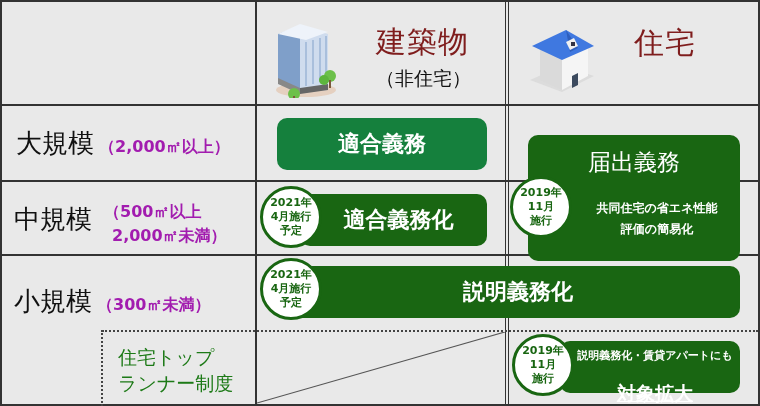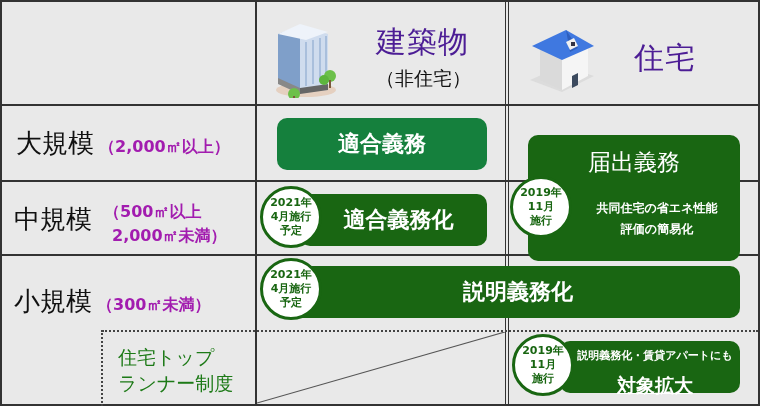--- a/index.html
+++ b/index.html
@@ -3,21 +3,21 @@
 <meta charset="utf-8">
 <style>
   html, body { margin: 0; padding: 0; }
   body { width: 760px; height: 406px; position: relative; background: #ffffff; overflow: hidden;
          font-family: "DejaVu Sans", "Liberation Sans", sans-serif; }
   .canvas { position: absolute; left: 0; top: 0; width: 760px; height: 406px; background: #e9e9e9; }
   .hline, .vline { position: absolute; background: #333333; }
   .dotted-h { position: absolute; border-top: 2px dotted #444; height: 0; }
   .dotted-v { position: absolute; border-left: 2px dotted #444; width: 0; }
   .abs { position: absolute; }
-  .title-big { font-size: 30px; color: #4c1d95; font-weight: 500; letter-spacing: 1px; }
+  .title-big { font-size: 30px; color: #7f1d1d; font-weight: 500; letter-spacing: 1px; }
   .title-sub { font-size: 19px; color: #111; }
   .row-title { font-size: 26px; color: #111; font-weight: 500; }
   .row-sub { font-size: 16px; color: #a21caf; font-weight: bold; }
   .pill { position: absolute; border-radius: 10px; color: #fff; font-weight: bold; display: flex;
           align-items: center; justify-content: center; }
   .gray { background: #15803d; }
   .green { background: #196612; }
   .badge { position: absolute; width: 62px; height: 62px; border-radius: 50%; background: #fff;
            border: 3px solid #196612; box-sizing: border-box; display: flex; flex-direction: column;
            align-items: center; justify-content: center; color: #196612; font-weight: bold;
@@ -70,21 +70,21 @@
   <svg class="abs" style="left:522px;top:18px;" width="80" height="76" viewBox="0 0 80 76">
     <polygon points="8,62 40,74 72,58 40,48" fill="#d6d6d6" opacity="0.7"></polygon>
     <polygon points="18,26 40,38 40,72 18,62" fill="#dadada"></polygon>
     <polygon points="40,38 66,26 66,58 40,72" fill="#f5f5f5"></polygon>
     <polygon points="10,28 44,12 72,28 40,42" fill="#3f78e0"></polygon>
     <polygon points="44,12 56,30 48,34" fill="#2f5fbd"></polygon>
     <polygon points="44,24 52,20 56,28 48,32" fill="#f0f0f0"></polygon>
     <rect x="49" y="24" width="4" height="4" fill="#334"></rect>
     <polygon points="50,58 56,55 56,67 50,70" fill="#3c4a5e"></polygon>
   </svg>
-  <div class="abs title-big" style="left:634px;top:38px;">住宅</div>
+  <div class="abs title-big" style="left:634px;top:23px;">住宅</div>
 
   <div class="abs" style="left:16px;top:126px;white-space:nowrap;">
     <span class="row-title">大規模</span>
     <span class="row-sub">（2,000㎡以上）</span>
   </div>
   <div class="abs row-title" style="left:14px;top:202px;">中規模</div>
   <div class="abs row-sub" style="left:104px;top:202px;">（500㎡以上</div>
   <div class="abs row-sub" style="left:112px;top:226px;">2,000㎡未満）</div>
   <div class="abs" style="left:14px;top:284px;white-space:nowrap;">
     <span class="row-title">小規模</span>
@@ -104,21 +104,21 @@
     <div style="text-align:center;font-size:12px;margin-top:4px;padding-left:46px;">評価の簡易化</div>
   </div>
   <div class="pill green" style="left:300px;top:194px;width:187px;height:52px;font-size:22px;">
     <span style="margin-left:10px;">適合義務化</span>
   </div>
   <div class="pill green" style="left:300px;top:266px;width:440px;height:52px;font-size:22px;border-radius:0 10px 10px 0;">
     <span style="margin-left:-4px;">説明義務化</span>
   </div>
   <div class="pill green" style="left:560px;top:341px;width:180px;height:52px;display:block;">
     <div style="font-size:11px;text-align:center;margin-top:7px;padding-left:10px;">説明義務化・賃貸アパートにも</div>
-    <div style="font-size:19px;text-align:center;margin-top:10px;padding-left:10px;text-decoration:underline;">対象拡大</div>
+    <div style="font-size:19px;text-align:center;margin-top:18px;padding-left:10px;text-decoration:underline;">対象拡大</div>
   </div>
 
   <div class="badge" style="left:260px;top:186px;">
     <span>2021年</span>
     <span>4月施行</span>
     <span>予定</span>
   </div>
   <div class="badge" style="left:510px;top:176px;">
     <span>2019年</span>
     <span>11月</span>

